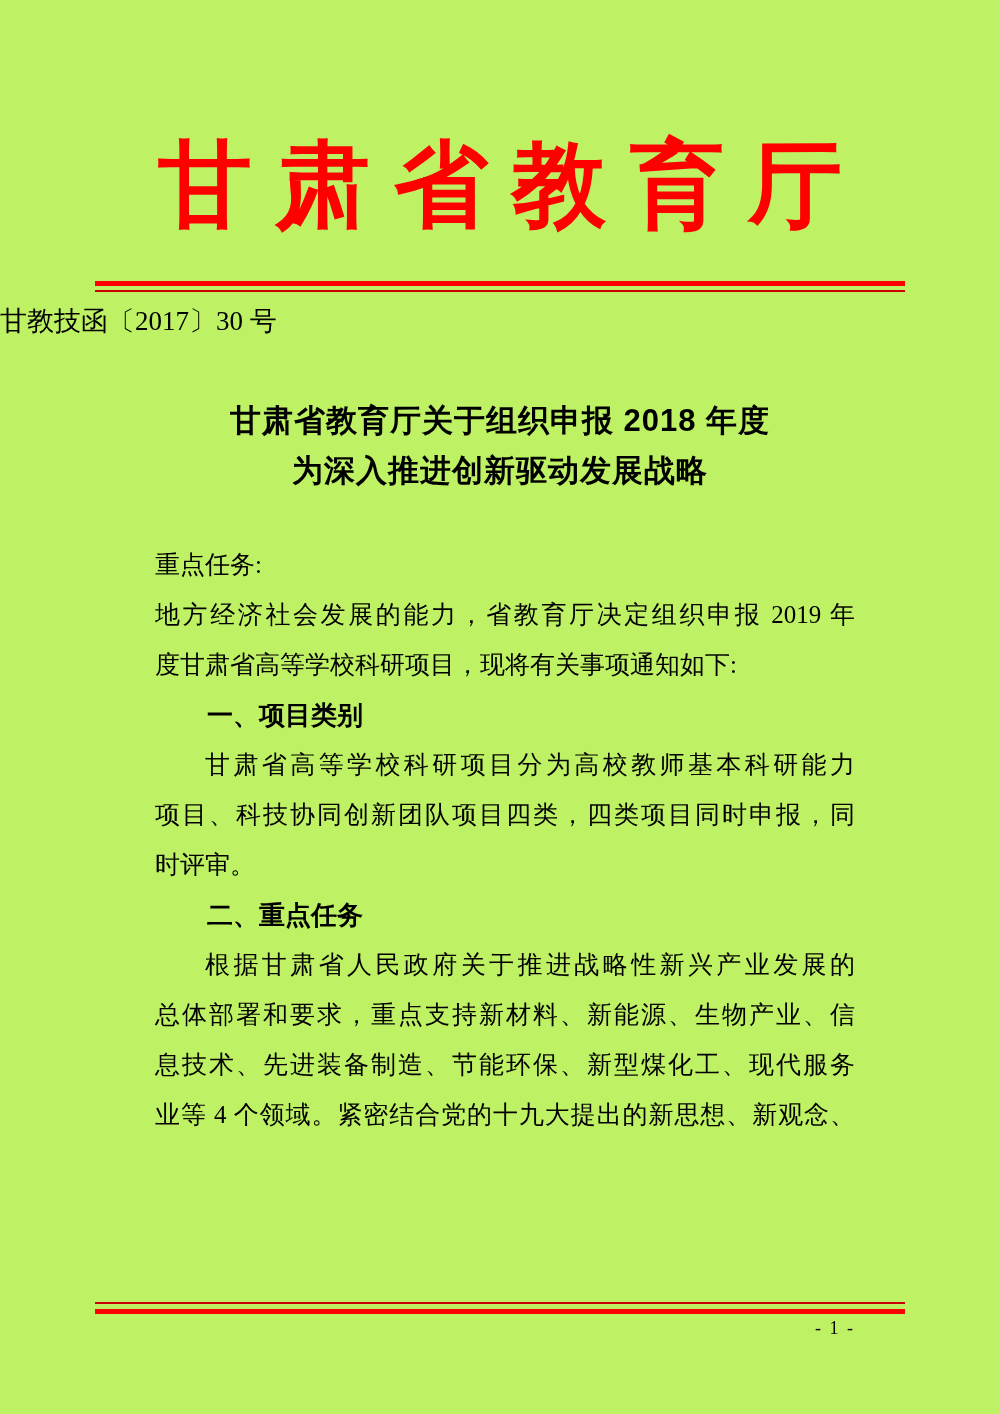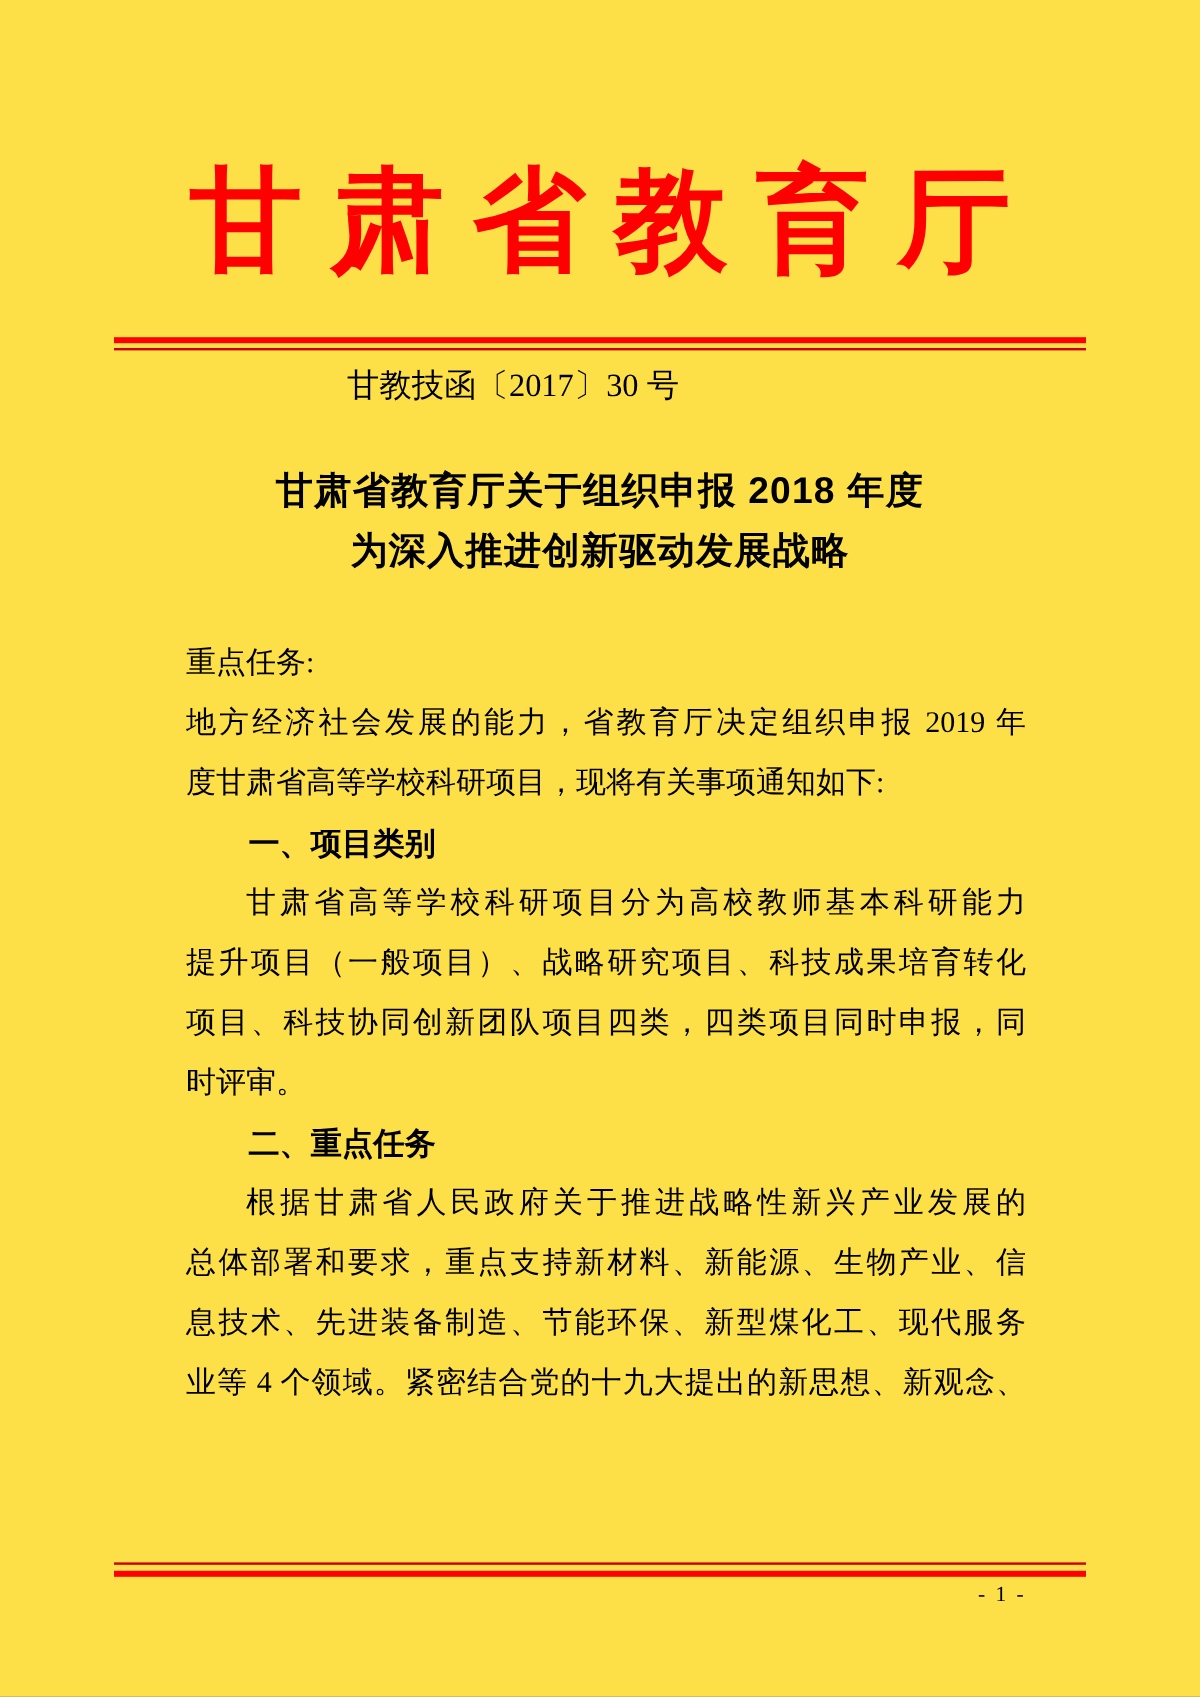--- a/index.html
+++ b/index.html
@@ -2,21 +2,21 @@
 <html><head>
 <meta charset="utf-8">
 <style>
   * { margin: 0; padding: 0; box-sizing: border-box; }
   html, body { background: #888; }
   .page {
     position: relative;
     width: 1000px;
     height: 1414px;
     margin: 0 auto;
-    background: #fde047;
+    background: #bef264;
     font-family: "Liberation Serif", serif;
     color: #000000;
     overflow: hidden;
   }
   
   .letterhead {
     padding-top: 138px;
     text-align: center;
     font-size: 94px;
     line-height: 1.0;
@@ -29,28 +29,28 @@
   }
   .rule {
     margin: 49px 95px 0 95px;
   }
   .rule .thick { height: 5px; background: #ff0000; }
   .rule .gap   { height: 4px; }
   .rule .thin  { height: 2px; background: #cc0000; }
   .doc-number {
     margin-top: 12px;
     padding-right: 145px;
-    text-align: center;
+    text-align: left;
     font-size: 27px;
     line-height: 34px;
     font-family: "Liberation Serif", serif;
   }
   
   .title {
-    margin-top: 46px;
+    margin-top: 58px;
     text-align: center;
     font-family: "Liberation Sans", sans-serif;
     font-weight: bold;
     font-size: 31px;
     line-height: 50px;
     letter-spacing: 1px;
   }
   
   .body {
     margin: 44px 145px 0 155px;
@@ -114,21 +114,20 @@
 
   <div class="body">
     <div class="line">重点任务:</div>
 
     <div class="line j">地方经济社会发展的能力，省教育厅决定组织申报 2019 年</div>
     <div class="line">度甘肃省高等学校科研项目，现将有关事项通知如下:</div>
 
     <div class="line heading">一、项目类别</div>
 
     <div class="line j indent">甘肃省高等学校科研项目分为高校教师基本科研能力</div>
-    <div class="line j">提升项目（一般项目）、战略研究项目、科技成果培育转化</div>
     <div class="line j">项目、科技协同创新团队项目四类，四类项目同时申报，同</div>
     <div class="line">时评审。</div>
 
     <div class="line heading">二、重点任务</div>
 
     <div class="line j indent">根据甘肃省人民政府关于推进战略性新兴产业发展的</div>
     <div class="line j">总体部署和要求，重点支持新材料、新能源、生物产业、信</div>
     <div class="line j">息技术、先进装备制造、节能环保、新型煤化工、现代服务</div>
     <div class="line j">业等 4 个领域。紧密结合党的十九大提出的新思想、新观念、</div>
   </div>

